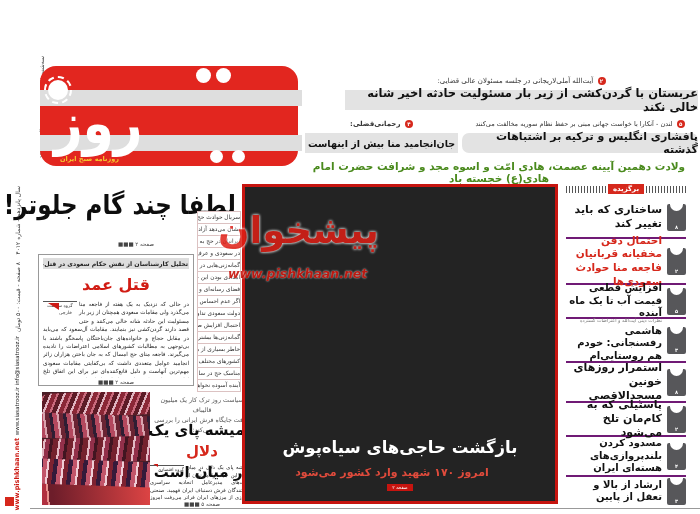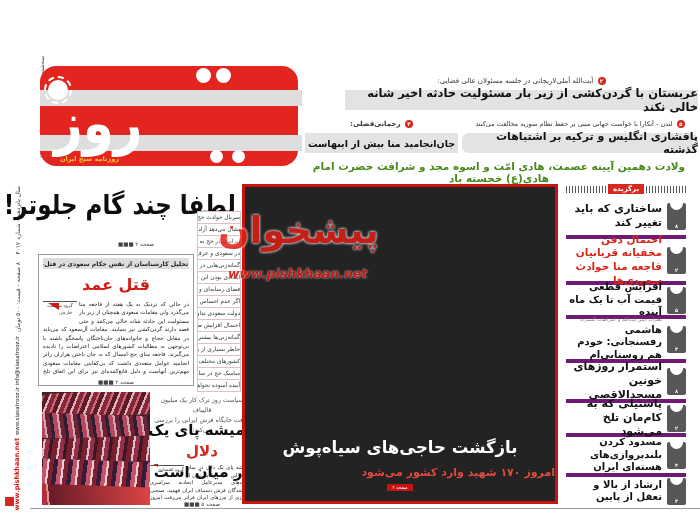--- a/index.html
+++ b/index.html
@@ -69,21 +69,21 @@
   .midcol{position:absolute;left:197px;top:211px;width:44px;z-index:5;}
   .midline{height:11px;line-height:11px;font-size:5.8px;text-align:center;color:#333;
            border:1px solid #dcc2c2;margin-bottom:-1px;background:#fff;white-space:nowrap;
            overflow:hidden;}
 
   
   .photo{position:absolute;left:242px;top:184px;width:316px;height:320px;background:#232323;
          border:3px solid #c6140f;box-sizing:border-box;z-index:4;}
   .photo-cap{position:absolute;left:0;right:0;bottom:44px;text-align:center;color:#fff;
              font-size:16.5px;font-weight:bold;}
-  .photo-sub{position:absolute;left:0;right:0;bottom:22px;text-align:right;color:#e04b3c;
+  .photo-sub{position:absolute;left:0;right:16px;bottom:22px;text-align:center;color:#e04b3c;
              font-size:11px;font-weight:bold;}
   .photo-ref{position:absolute;left:0;right:0;bottom:8px;text-align:center;}
   .photo-ref span{background:#c6140f;color:#fff;font-size:4.5px;padding:1px 5px;}
 
   
   .wm{position:absolute;left:218px;top:212px;font-size:37px;font-weight:bold;color:#e01f16;
       opacity:.85;z-index:40;text-shadow:0 0 3px #fff,0 0 3px #fff;line-height:1;}
   .wm-url{position:absolute;left:228px;top:266px;font-size:12.5px;font-weight:bold;
           font-style:italic;color:#c81910;opacity:.92;z-index:40;text-shadow:0 0 2px #fff;}
 
@@ -104,21 +104,21 @@
   .bl-body{position:absolute;left:150px;top:464px;width:104px;font-size:5.2px;line-height:1.45;
            text-align:justify;color:#222;height:36px;overflow:hidden;}
   .bl-ref{position:absolute;left:150px;top:501px;width:104px;}
 
   
   .sidebar{position:absolute;left:566px;top:183px;width:120px;height:322px;}
   .sb-head{display:flex;align-items:center;height:12px;text-align:right;}
   .sb-stripes{flex:1;height:7px;background:repeating-linear-gradient(90deg,#555 0 1px,transparent 1px 3px);}
   .sb-title{background:#d6281c;color:#fff;font-size:7px;font-weight:bold;padding:1px 5px;margin:0 2px;}
   .sb-items{position:absolute;top:14px;left:0;right:0;}
-  .sb-item{display:flex;align-items:center;border-bottom:4px solid #701a75;box-sizing:border-box;}
+  .sb-item{display:flex;align-items:center;border-bottom:2px solid #701a75;box-sizing:border-box;}
   .ih1{height:42px;}.ih2{height:46px;}.ih3{height:34px;}.ih4{height:40px;}
   .ih5{height:44px;}.ih6{height:34px;}.ih7{height:40px;}.ih8{height:28px;border-bottom:none;}
   .sb-tag{width:19px;height:27px;background:#57575a;border-radius:2px;margin-left:5px;
           position:relative;flex:0 0 auto;}
   .sb-tag::before{content:"";position:absolute;top:-1px;left:3px;width:13px;height:8px;
           background:#fff;border-radius:0 0 7px 7px;}
   .sb-tagnum{position:absolute;bottom:1px;left:0;right:0;text-align:center;color:#fff;
           font-size:5px;font-weight:bold;}
   .sb-text{flex:1;text-align:right;font-weight:bold;font-size:11px;line-height:1.3;color:#111;}
   .sb-red{color:#d6281c;font-size:10.5px;}

